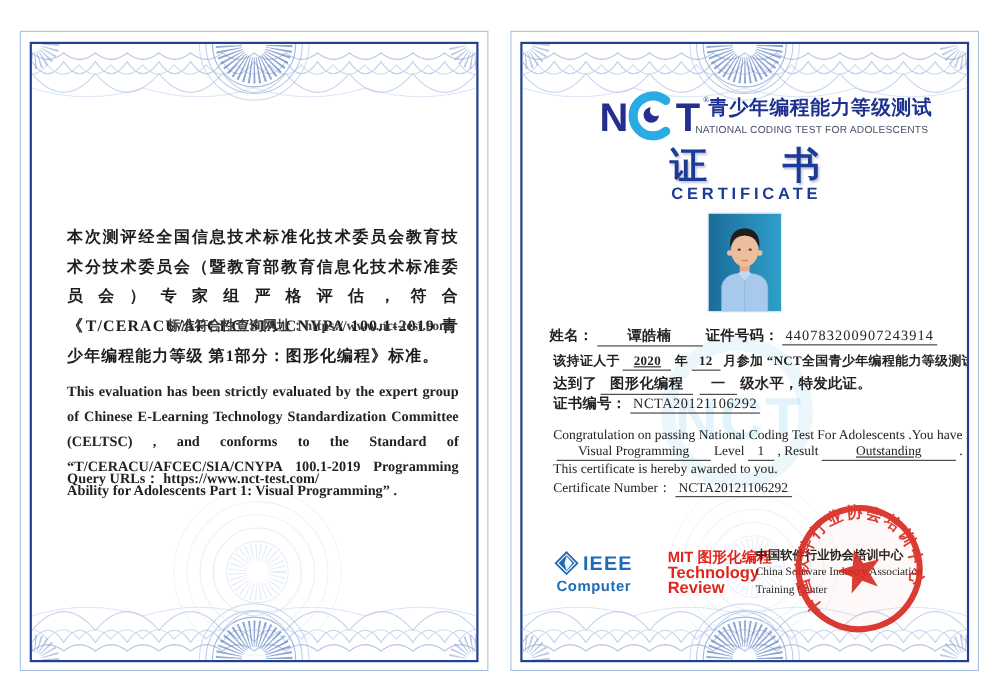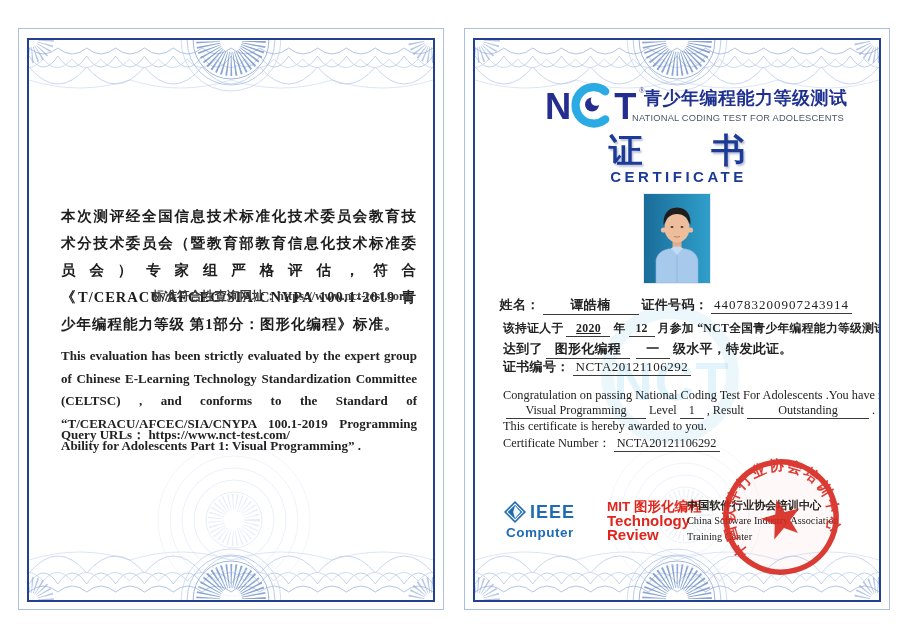--- a/index.html
+++ b/index.html
@@ -50,21 +50,21 @@
   .r8{top:139px;font-size:12.3px;font-weight:normal;}
   .u-name{min-width:90px;}
   .u-id{min-width:130px;letter-spacing:1px;font-weight:normal;}
   .u-year{min-width:38px;text-decoration:underline;}
   .u-month{min-width:20px;}
   .u-subj{min-width:78px;}
   .u-lvl{min-width:28px;}
   .u-certno{min-width:110px;font-weight:normal;letter-spacing:.5px;}
   .u-vp{min-width:134px;}
   .u-l1{min-width:18px;}
-  .u-out{min-width:116px;}
+  .u-out{min-width:116px;text-decoration:underline;}
   .u-certno-en{min-width:100px;}
 
   
   .ieee{position:absolute;left:29px;top:461px;width:100px;
         font-family:"Liberation Sans","DejaVu Sans",sans-serif;color:#1f6cb5;}
   .ieee-row{display:flex;align-items:center;}
   .ieee-name{font-size:18px;font-weight:bold;letter-spacing:1px;margin-left:4px;}
   .ieee-sub{font-size:13.5px;font-weight:bold;margin-top:2px;margin-left:2px;letter-spacing:.5px;}
   .mit{position:absolute;left:132px;top:460px;width:95px;color:#e0261c;
        font-family:"Liberation Sans","DejaVu Sans",sans-serif;font-weight:bold;line-height:14px;}

